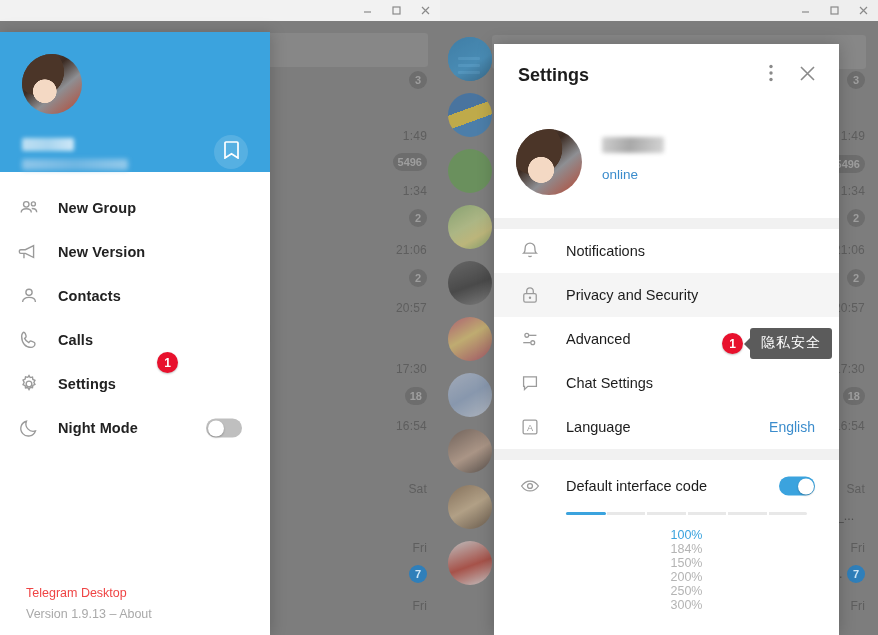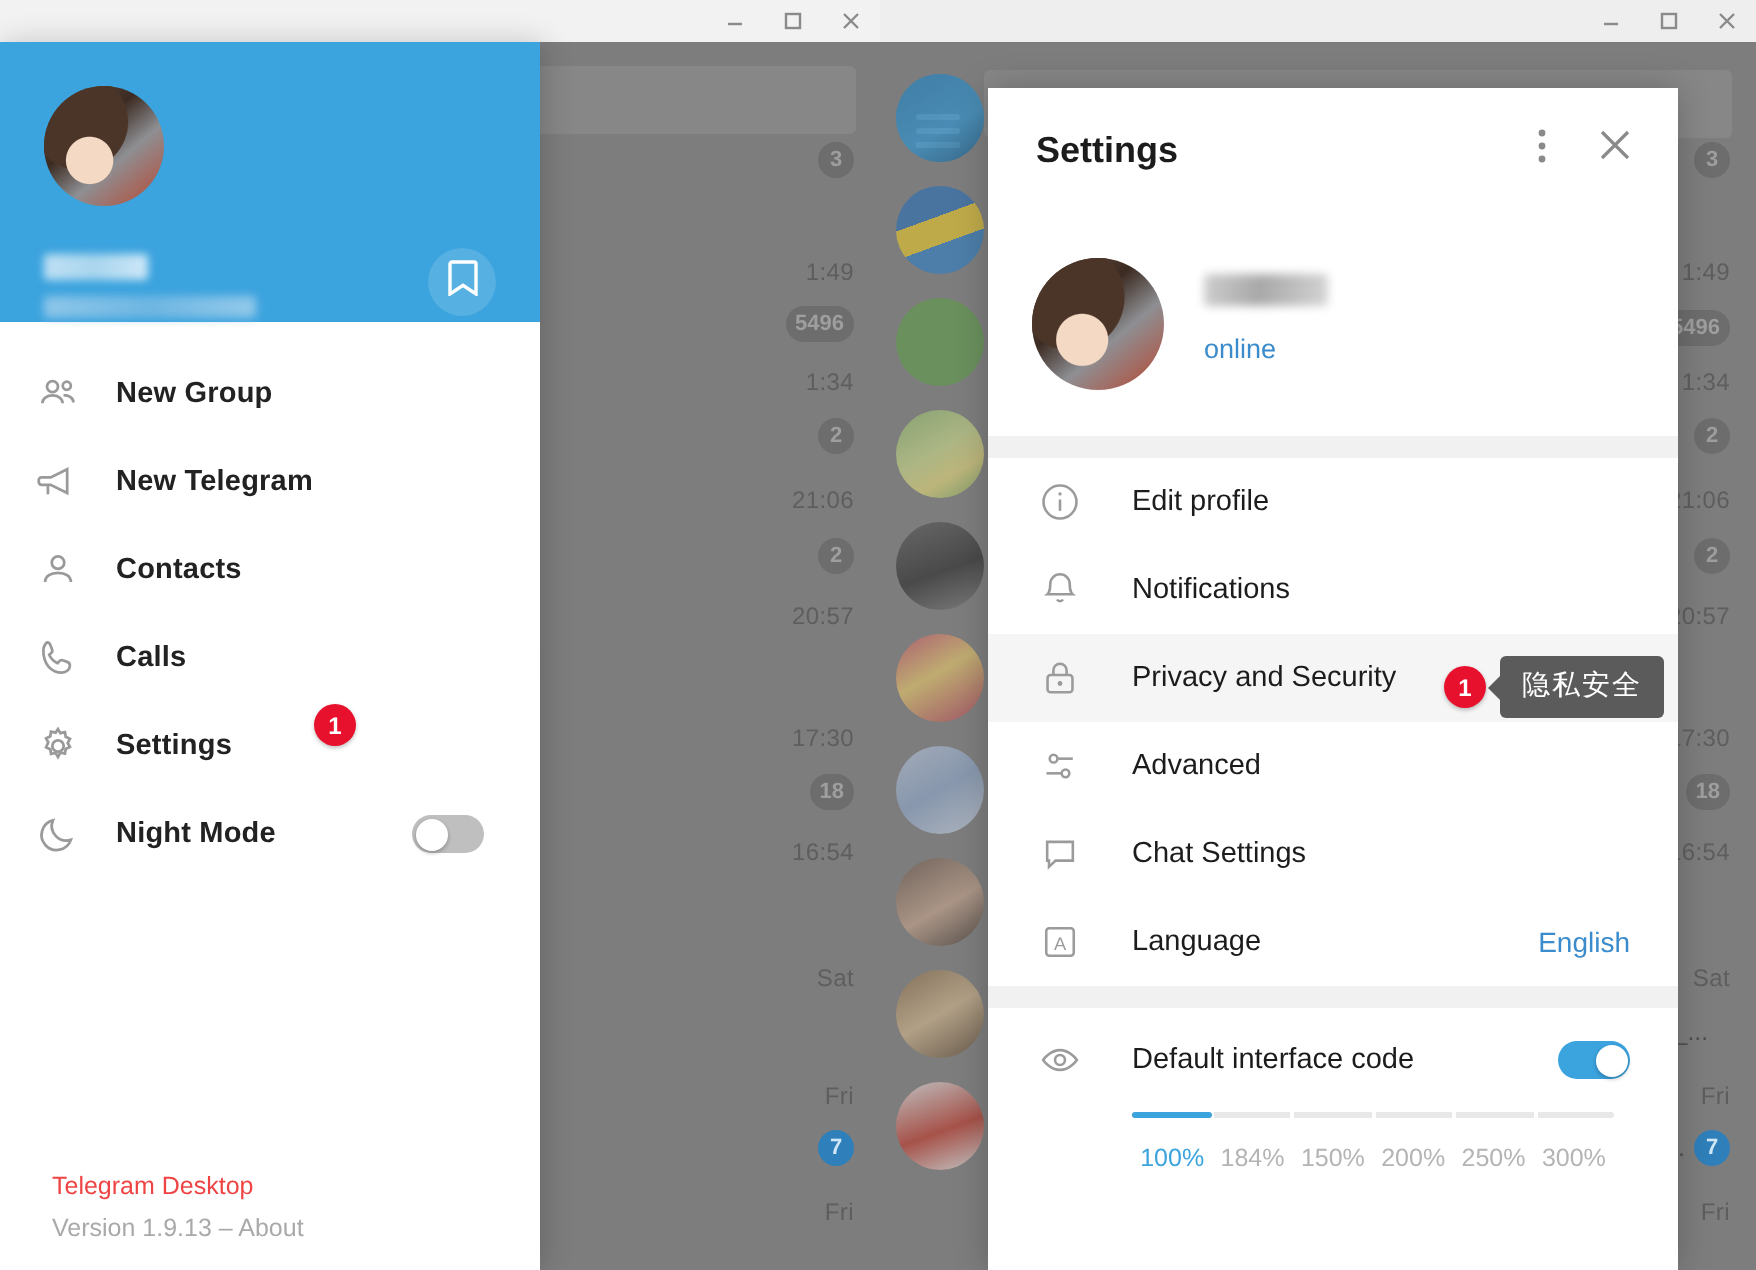--- a/index.html
+++ b/index.html
@@ -70,21 +70,21 @@
     position: absolute; left: 18px; top: 36px;
     width: 22px; height: 16px;
   }
   .burger i {
     display: block; height: 2.5px; background: #9a9a9a;
     margin-bottom: 4.5px; border-radius: 1px;
   }
 
   
   .sidemenu {
-    position: absolute; top: 21px; left: 0; width: 270px; bottom: 0;
+    position: absolute; top: 32px; left: 0; width: 270px; bottom: 0;
     background: #ffffff; z-index: 5;
     box-shadow: 2px 0 14px rgba(0,0,0,.18);
   }
   .sm-header {
     position: relative; height: 140px; background: #3ba3de;
   }
   .sm-avatar {
     position: absolute; left: 22px; top: 22px;
     width: 60px; height: 60px; border-radius: 50%; overflow: hidden;
   }
@@ -236,21 +236,21 @@
   .scale-widget { padding: 0 32px 0 72px; position: relative; }
   .scale-track {
     position: relative; height: 3px; background: #e8e8e8; border-radius: 2px;
     display: flex; margin-bottom: 13px;
   }
   .scale-seg { flex: 1; border-right: 2px solid #ffffff; }
   .scale-fill {
     position: absolute; left: 0; top: 0; height: 3px; width: 16.6%;
     background: #3ba3de; border-radius: 2px;
   }
-  .scale-labels { display: flex; }
+  .scale-labels { display: flex; flex-direction: column; }
   .scale-labels span {
     flex: 1; text-align: center; font-size: 12.5px; color: #b4b4b4;
   }
   .scale-labels span.sel { color: #3ba3de; }
 
   
   .ph { width: 100%; height: 100%; position: relative; }
   .ph-girl {
     background:
       radial-gradient(circle at 38% 62%, #f4d9c4 0 22%, transparent 23%),
@@ -361,21 +361,21 @@
           <span class="sm-label">New Group</span>
         </div>
 
         <div class="sm-item">
           <span class="sm-ico">
             <svg width="22" height="22" viewBox="0 0 24 24" fill="none" stroke="#9a9a9a" stroke-width="1.5">
                 <path d="M3 9.5h5l9-4.5v13l-9-4.5H3a1.5 1.5 0 0 1-1.5-1.5v-1A1.5 1.5 0 0 1 3 9.5z"></path>
                 <path d="M6.5 13.5v5.2"></path>
               </svg>
           </span>
-          <span class="sm-label">New Telegram</span>
+          <span class="sm-label">New Version</span>
         </div>
 
         <div class="sm-item">
           <span class="sm-ico">
             <svg width="22" height="22" viewBox="0 0 24 24" fill="none" stroke="#9a9a9a" stroke-width="1.5">
                 <circle cx="12" cy="8" r="3.4"></circle>
                 <path d="M5 18.5c0-3.2 3.1-5 7-5s7 1.8 7 5"></path>
               </svg>
           </span>
           <span class="sm-label">Contacts</span>
@@ -576,30 +576,20 @@
             <div class="ph ph-girl"></div>
           </div>
         <div class="sd-pf-text">
           <div class="sd-pf-name"></div>
           <div class="sd-pf-status">online</div>
         </div>
       </div>
 
       <div class="sd-divider"></div>
 
-      <div class="sd-row">
-        <span class="sd-row-ico">
-          <svg width="22" height="22" viewBox="0 0 24 24" fill="none" stroke="#9b9b9b" stroke-width="1.4">
-              <circle cx="12" cy="12" r="9"></circle>
-              <path d="M12 10.6v6.2"></path>
-              <circle cx="12" cy="7.6" r=".9" fill="#9b9b9b" stroke="none"></circle>
-            </svg>
-        </span>
-        <span class="sd-row-label">Edit profile</span>
-      </div>
 
       <div class="sd-row">
         <span class="sd-row-ico">
           <svg width="22" height="22" viewBox="0 0 24 24" fill="none" stroke="#9b9b9b" stroke-width="1.4">
               <path d="M12 3.4a5.3 5.3 0 0 0-5.3 5.3c0 4.4-1.5 5.6-1.5 5.6h13.6s-1.5-1.2-1.5-5.6A5.3 5.3 0 0 0 12 3.4z"></path>
               <path d="M10.4 17.2a1.8 1.8 0 0 0 3.2 0"></path>
             </svg>
         </span>
         <span class="sd-row-label">Notifications</span>
       </div>

